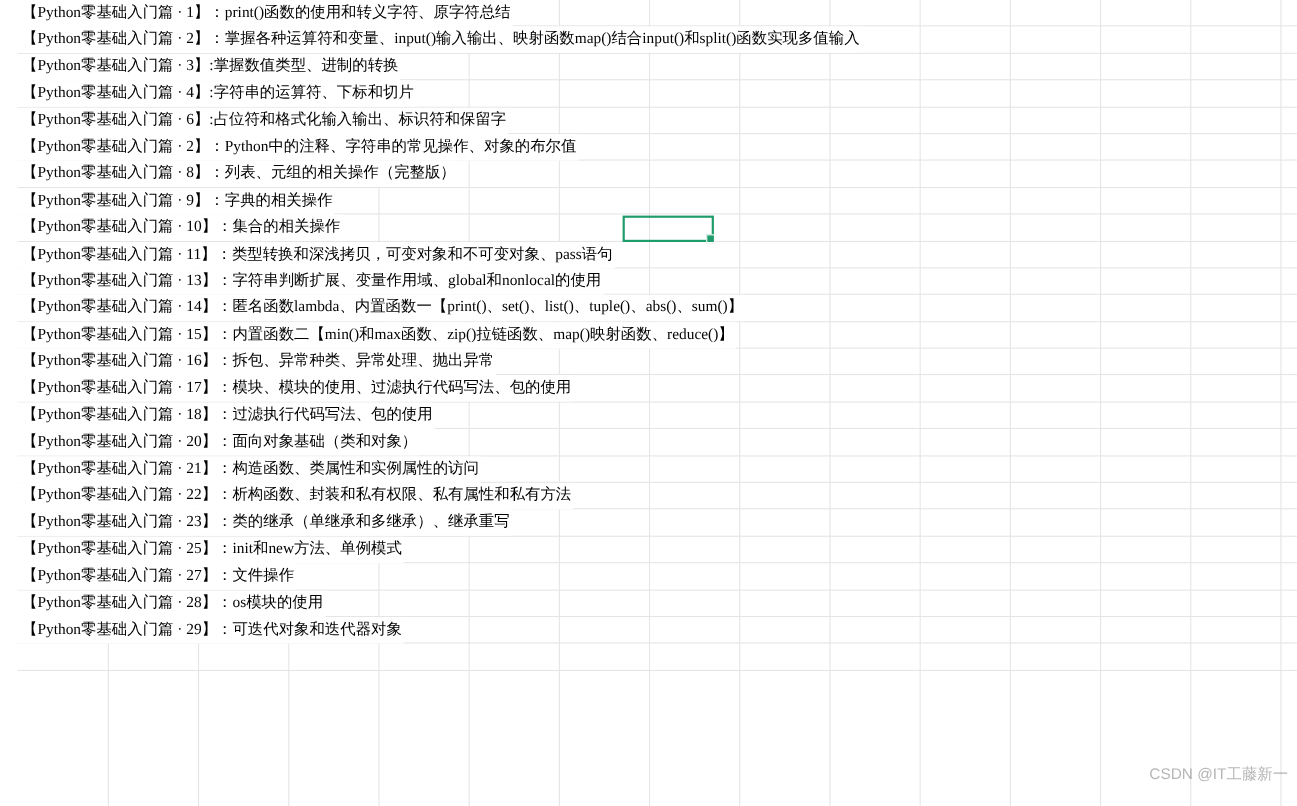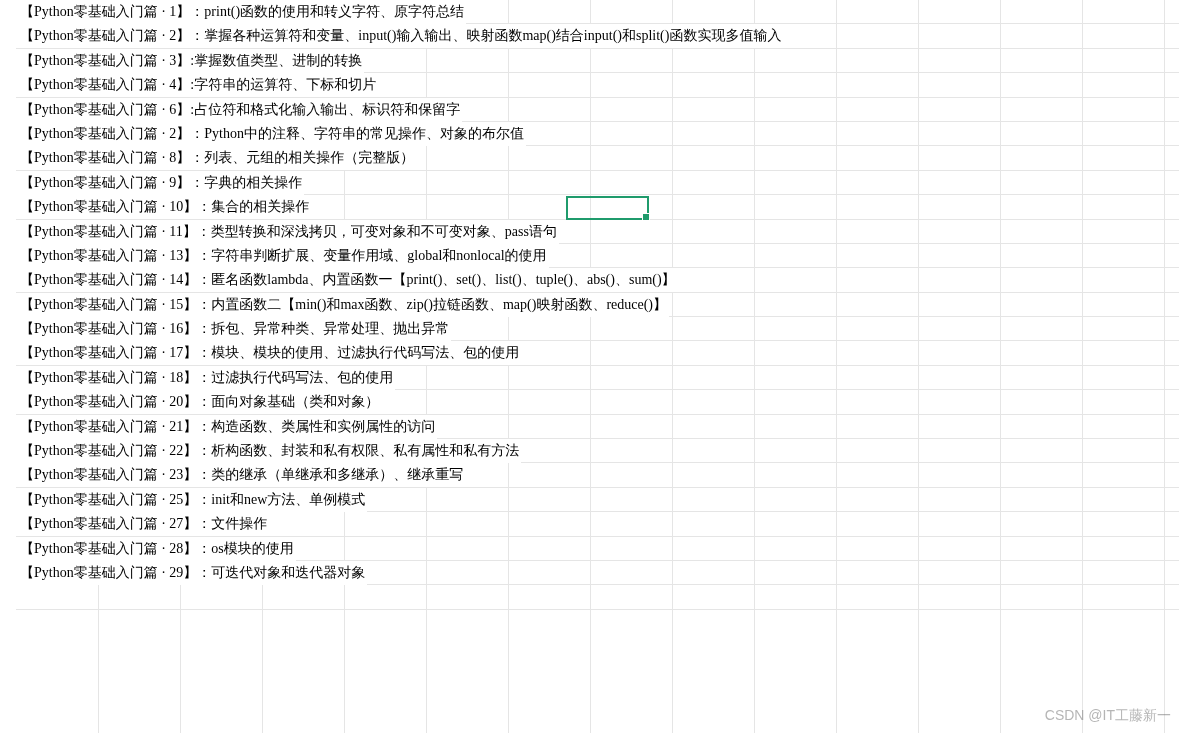--- a/index.html
+++ b/index.html
@@ -59,21 +59,21 @@
       right: -3px;
       bottom: -3px;
       width: 6px;
       height: 6px;
       background: #1f9b6c;
       border: 1px solid #fff;
     }
     .watermark {
       position: absolute;
       right: 8px;
-      bottom: 8px;
+      bottom: 20px;
       color: rgba(120,120,120,0.55);
       font-family: Arial, sans-serif;
       font-size: 14px;
       z-index: 5;
     }
   </style>
 </head>
 <body>
 
 <div class="sheet">

